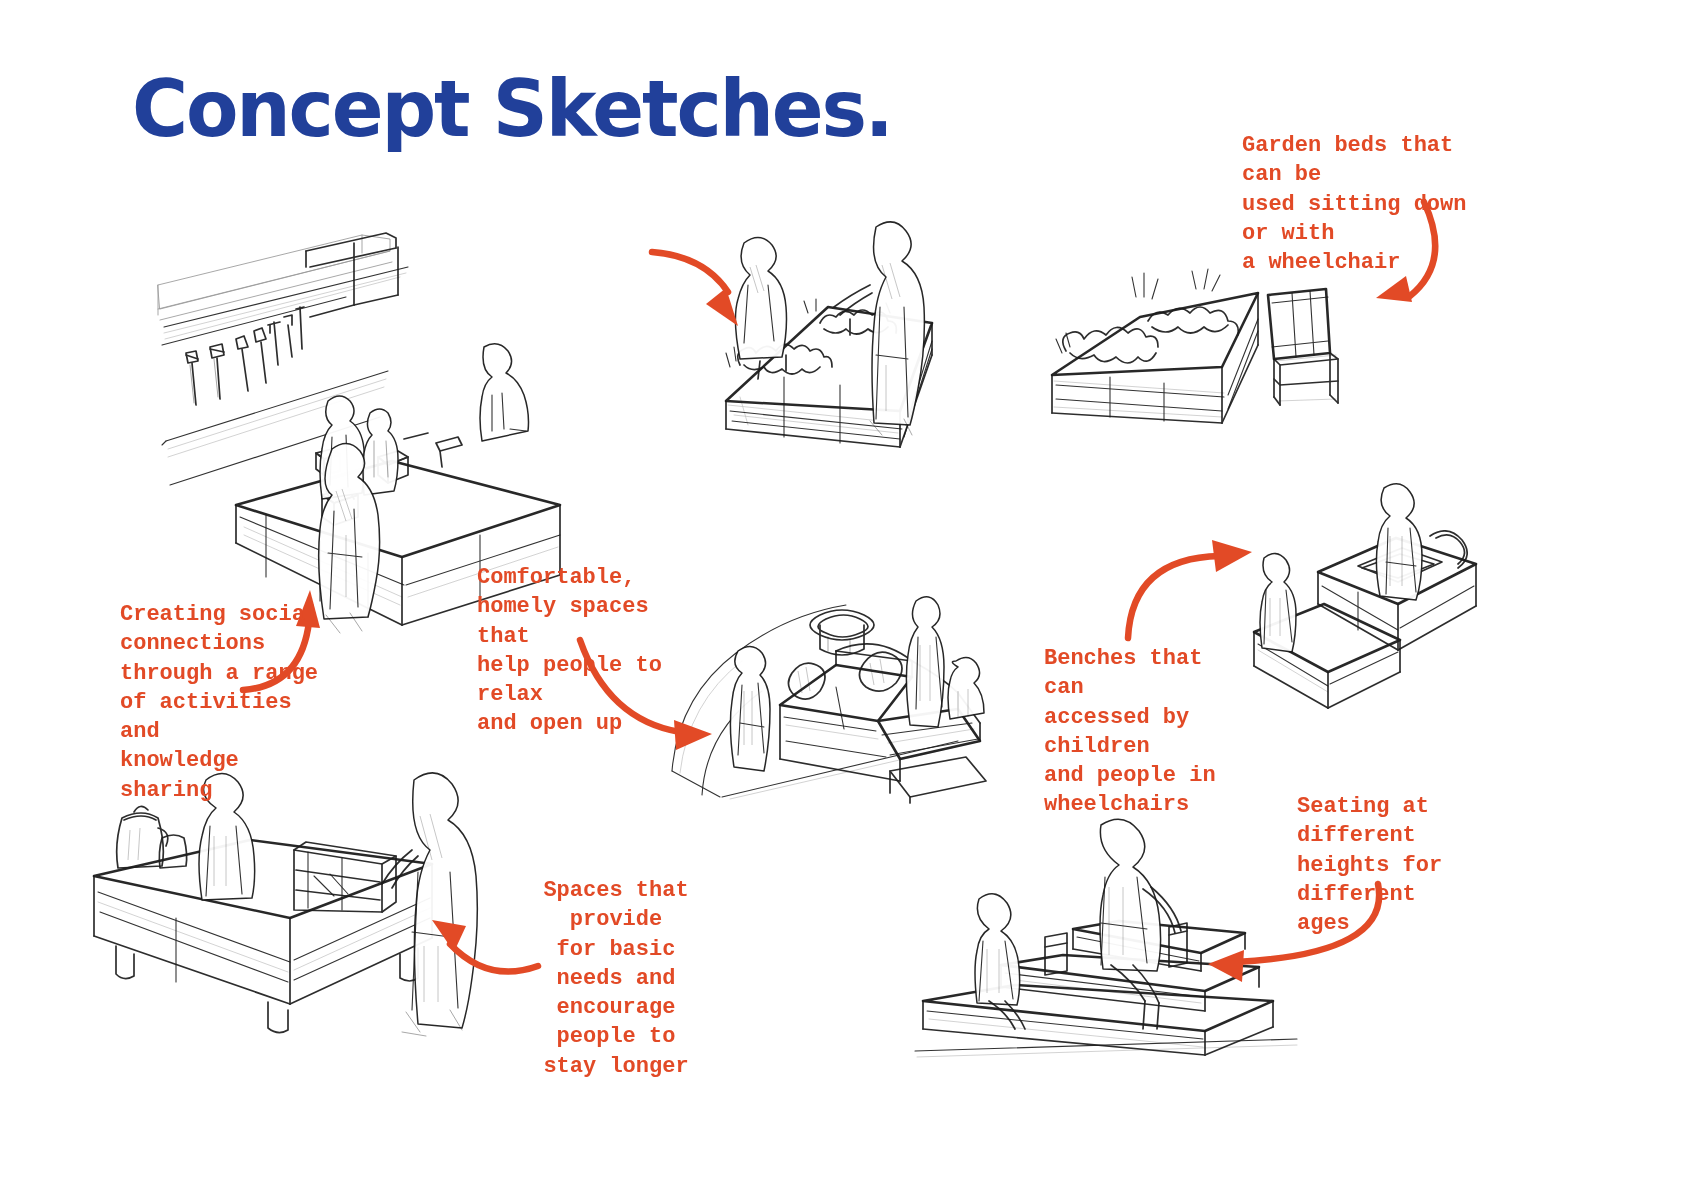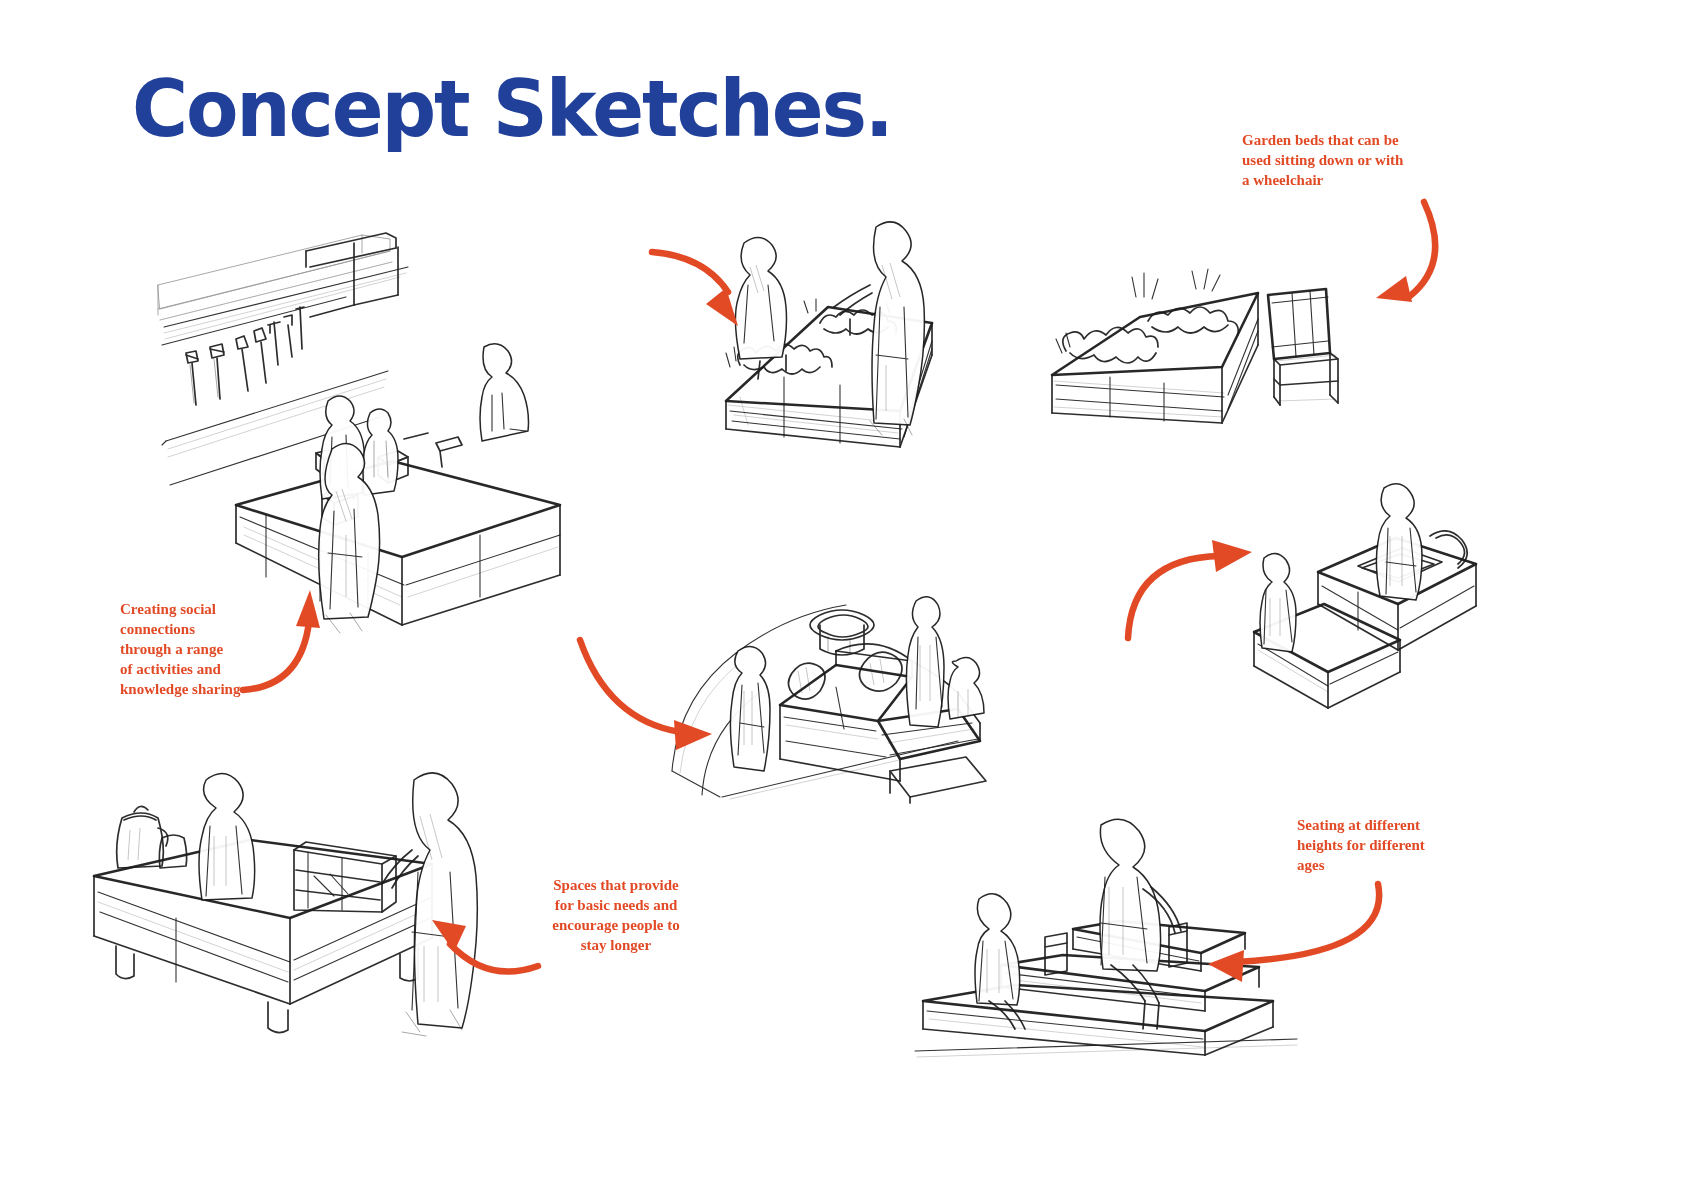--- a/index.html
+++ b/index.html
@@ -34,23 +34,23 @@
     color: #21409A;
     line-height: 1.0;
     white-space: nowrap;
     transform: scaleX(0.98);
     transform-origin: left top;
   }
 
   
   .annotation {
     position: absolute;
-    font-family: Liberation Serif, serif;
+    font-family: Liberation Mono, monospace;
     font-weight: bold;
-    font-size: 15px;
+    font-size: 22px;
     line-height: 1.33;
     color: #E24A26;
     white-space: pre-line;
   }
   .ann-left   { text-align: left; }
   .ann-right  { text-align: right; }
   .ann-center { text-align: center; }
 
   
   .sketch {
@@ -776,23 +776,31 @@
   <div class="annotation ann-left" style="left:1242px; top:131px; width:256px;">Garden beds that can be
 used sitting down or with
 a wheelchair</div>
 
   <div class="annotation ann-left" style="left:93px; top:600px; width:205px;margin-left:27px;">Creating social
 connections
 through a range
 of activities and
 knowledge sharing</div>
 
-
-
-  <div class="annotation ann-left" style="left:1297px; top:816px; width:200px;">Seating at different
+  <div class="annotation ann-left" style="left:477px; top:563px; width:188px;">Comfortable,
+homely spaces that
+help people to relax
+and open up</div>
+
+  <div class="annotation ann-left" style="left:1044px; top:644px; width:190px;">Benches that can
+accessed by children
+and people in
+wheelchairs</div>
+
+  <div class="annotation ann-left" style="left:1297px; top:792px; width:200px;">Seating at different
 heights for different
 ages</div>
 
   <div class="annotation ann-center" style="left:520px; top:876px; width:192px;">Spaces that provide
 for basic needs and
 encourage people to
 stay longer</div>
 
 </div>
 

